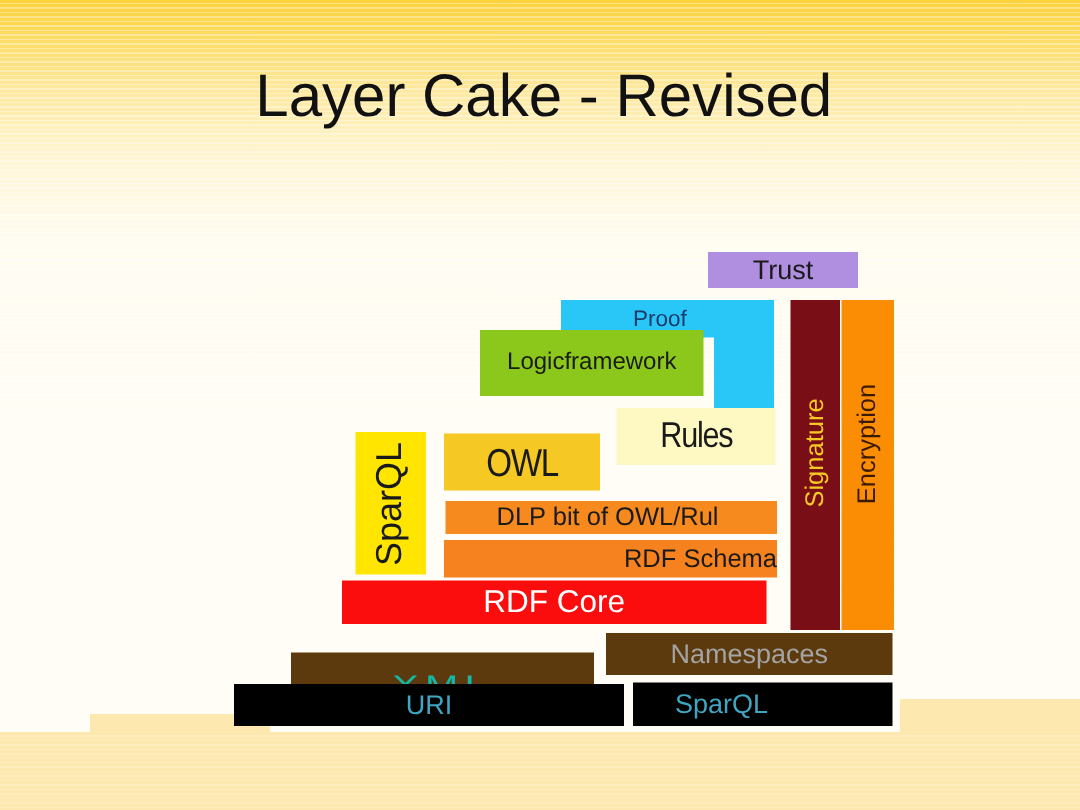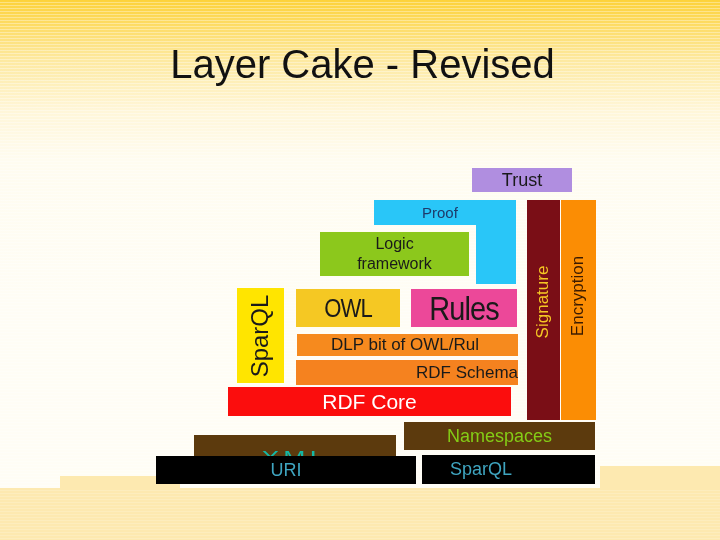--- a/index.html
+++ b/index.html
@@ -27,34 +27,34 @@
 
 <div class="box" style="left:472px;top:168px;width:100px;height:24px;background:#b08ee0;color:#1a1a1a;font-size:18px;">
   <span>Trust</span>
 </div>
 
 <div class="box" style="left:374px;top:200px;width:142px;height:25px;background:#29c6f8;color:#1e3a6a;font-size:15px;justify-content:flex-start;padding-left:48px;">
   <span>Proof</span>
 </div>
 <div style="position:absolute;left:476px;top:224px;width:40px;height:60px;background:#29c6f8;"></div>
 
-<div class="box" style="left:320px;top:232px;width:149px;height:44px;background:#8cc81c;color:#1a1a1a;font-size:16px;flex-direction:column;line-height:20px;">
+<div class="box" style="left:320px;top:220px;width:149px;height:44px;background:#8cc81c;color:#1a1a1a;font-size:16px;flex-direction:row;line-height:20px;">
   <span>Logic</span>
   <span>framework</span>
 </div>
 
 <div class="box" style="left:237px;top:288px;width:47px;height:95px;background:#ffe500;color:#1a1a1a;font-size:24px;">
   <span class="vtext">SparQL</span>
 </div>
 
 <div class="box" style="left:296px;top:289px;width:104px;height:38px;background:#f5c823;color:#1a1a1a;font-size:26px;letter-spacing:-1px;">
   <span style="transform:scaleX(0.85);display:inline-block;">OWL</span>
 </div>
 
-<div class="box" style="left:411px;top:289px;width:106px;height:38px;background:#ec4899;color:#1a1a1a;font-size:34px;letter-spacing:-1px;">
+<div class="box" style="left:411px;top:272px;width:106px;height:38px;background:#fef9c3;color:#1a1a1a;font-size:24px;letter-spacing:-1px;">
   <span style="transform:scaleX(0.85);display:inline-block;">Rules</span>
 </div>
 
 <div class="box" style="left:297px;top:334px;width:221px;height:22px;background:#f68a1e;color:#1a1a1a;font-size:17px;justify-content:flex-start;padding-left:34px;">
   <span>DLP bit of OWL/Rul</span>
 </div>
 
 <div class="box" style="left:296px;top:360px;width:222px;height:25px;background:#f5821f;color:#1a1a1a;font-size:17px;justify-content:flex-end;padding-left:56px;">
   <span>RDF Schema</span>
 </div>
@@ -68,21 +68,21 @@
 </div>
 
 <div class="box" style="left:561px;top:200px;width:35px;height:220px;background:#fb8d04;color:#3a1a00;font-size:17px;">
   <span class="vtext" style="position:relative;top:-14px;">Encryption</span>
 </div>
 
 <div class="box" style="left:194px;top:435px;width:202px;height:45px;background:#5c3a0d;color:#14b8a6;font-size:19px;letter-spacing:3px;">
   <span style="transform:scaleX(1.4);display:inline-block;">XML</span>
 </div>
 
-<div class="box" style="left:404px;top:422px;width:191px;height:28px;background:#5c3a0d;color:#84cc16;font-size:18px;">
+<div class="box" style="left:404px;top:422px;width:191px;height:28px;background:#5c3a0d;color:#a3a3a3;font-size:18px;">
   <span>Namespaces</span>
 </div>
 
 <div class="box" style="left:156px;top:456px;width:260px;height:28px;background:#000000;color:#3fa5c0;font-size:18px;">
   <span>URI</span>
 </div>
 
 <div class="box" style="left:422px;top:455px;width:173px;height:29px;background:#000000;color:#3fa5c0;font-size:18px;justify-content:flex-start;padding-left:28px;">
   <span>SparQL</span>
 </div>

